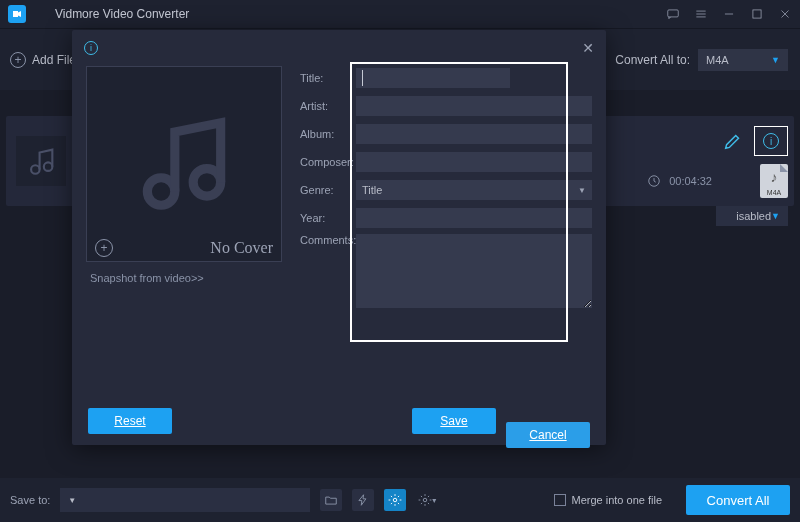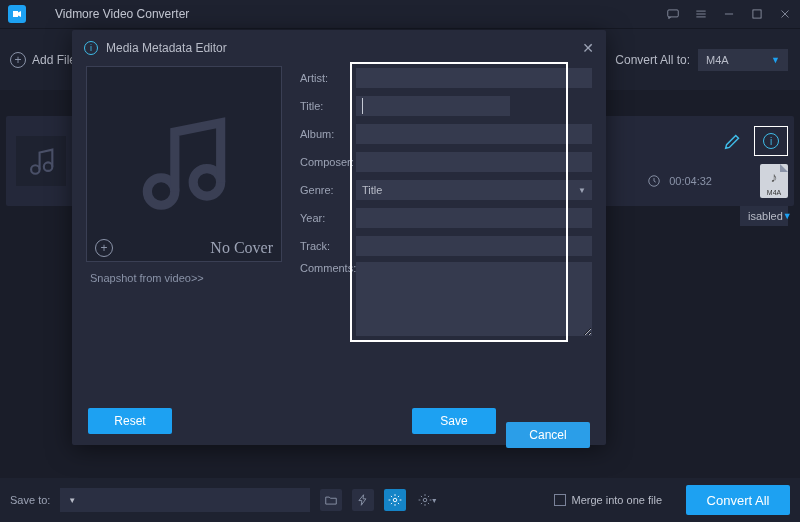--- a/index.html
+++ b/index.html
@@ -30,21 +30,21 @@
   .icon-row { display:flex; gap:10px; align-items:center; margin-top:14px;}
   .icon-row .ibox { width:22px;height:22px; display:flex;align-items:center;justify-content:center; color:#3fbce8; cursor:pointer;}
   .info-highlight { border:1.5px solid #fff; width:34px;height:30px; display:flex;align-items:center;justify-content:center;}
   .info-highlight .circ{width:16px;height:16px;border:1.5px solid #3fbce8;border-radius:50%;display:flex;align-items:center;justify-content:center;color:#3fbce8;font-size:10px;}
   .duration-row{display:flex;align-items:center;gap:8px;color:#8a93a8;font-size:11px;}
   .duration-row .clock{width:14px;height:14px;}
   .fmt-icon{width:28px;height:34px;background:#d0d4dc;color:#333;font-size:7px;display:flex;align-items:flex-end;justify-content:center;padding-bottom:2px;border-radius:2px;position:relative;}
   .fmt-icon::before{content:"";position:absolute;top:0;right:0;width:8px;height:8px;background:#8a93a8;clip-path:polygon(0 0,100% 100%,0 100%);}
   .fmt-icon .note{position:absolute;top:5px;font-size:14px;color:#555;}
   .subtitle-row{display:flex;align-items:center;gap:6px;}
-  .subtitle-row .fake-select{width:48px;height:20px;background:#2a2f42;}
+  .subtitle-row .fake-select{width:72px;height:20px;background:#2a2f42;justify-content:flex-end;}
 
   
   .modal { position:absolute; top:30px; left:72px; width:534px; height:415px; background:#262a3b; box-shadow:0 4px 24px rgba(0,0,0,0.5); border-radius:2px; display:flex; flex-direction:column;}
   .modal-header{height:36px;display:flex;align-items:center;padding:0 12px;color:#b8bcc8;font-size:12px;}
   .modal-header .info-i{width:14px;height:14px;border:1px solid #3fbce8;border-radius:50%;margin-right:8px;display:flex;align-items:center;justify-content:center;font-size:9px;color:#3fbce8;}
   .modal-header .spacer{flex:1;}
   .modal-header .close{cursor:pointer;color:#9ca3b5;font-size:14px;}
   .modal-body{flex:1; display:flex; padding:0 14px; gap:18px;}
   .cover-col{display:flex;flex-direction:column;gap:10px;}
   .cover-box{width:196px;height:196px;border:1px solid #3a3f54;background:#1e2230;position:relative;display:flex;align-items:center;justify-content:center;}
@@ -61,21 +61,21 @@
   .form-label{width:56px;color:#9ca3b5;font-size:11px;}
   .form-input{flex:1;height:20px;background:#353a4e;border:none;color:#c5c9d4;padding:0 6px;font-size:11px;outline:none;}
   .blink-cursor{position:absolute;left:62px;top:2px;width:1px;height:16px;background:#c5c9d4;}
   .genre-select{flex:1;height:20px;background:#353a4e;display:flex;align-items:center;justify-content:space-between;padding:0 6px;font-size:11px;cursor:pointer;}
   .genre-select .caret{font-size:8px;color:#9ca3b5;}
   .form-textarea{flex:1;height:74px;background:#353a4e;border:none;}
 
   .modal-footer{height:48px;display:flex;align-items:center;padding:0 16px;gap:10px;}
   .modal-footer .spacer{flex:1;}
   .btn{height:26px;width:84px;border:none;border-radius:2px;font-size:12px;cursor:pointer;display:flex;align-items:center;justify-content:center;}
-  .btn-blue{background:#1da1f2;color:#fff;}
+  .btn-blue{background:#1da1f2;color:#fff;text-decoration:underline;}
   .btn-blue.light{background:#2b9ee8;margin-top:28px;}
 
   
   .bottombar{position:absolute;bottom:0;left:0;right:0;height:44px;background:#1e2230;display:flex;align-items:center;padding:0 10px;gap:10px;}
   .save-to-label{color:#9ca3b5;font-size:11px;}
   .path-select{background:#2a2f42;height:24px;width:250px;display:flex;align-items:center;justify-content:space-between;padding:0 8px;font-size:10px;color:#b8bcc8;cursor:pointer;}
   .path-select .caret{font-size:8px;}
   .bb-icon{width:22px;height:22px;display:flex;align-items:center;justify-content:center;cursor:pointer;color:#8a93a8;background:#2a2f42;border-radius:2px;}
   .bb-icon.gear-on{background:#1584c7;color:#fff;}
   .bb-icon svg{width:14px;height:14px;}
@@ -172,21 +172,20 @@
     <div class="fake-select">
       <span>isabled</span>
       <span class="caret">▼</span>
     </div>
   </div>
 </div>
 
 <div class="modal">
   <div class="modal-header">
     <span class="info-i">i</span>
-    <span>Media Metadata Editor</span>
     <span class="spacer"></span>
     <span class="close">✕</span>
   </div>
   <div class="modal-body">
     <div class="cover-col">
       <div class="cover-box">
         <svg viewBox="0 0 24 24">
             <circle cx="7" cy="18" r="3"></circle>
             <circle cx="17" cy="16" r="3"></circle>
             <path d="M10 18V5l10-2v13"></path>
@@ -195,53 +194,49 @@
           <span class="add-circle">+</span>
           <span class="no-cover">No Cover</span>
         </div>
       </div>
       <span class="snapshot-link">Snapshot from video&gt;&gt;</span>
     </div>
 
     <div class="form-col">
       <div class="form-highlight"></div>
       <div class="form-row">
-        <span class="form-label">Artist:</span>
-        <input class="form-input" value="" style="">
-      </div>
-      <div class="form-row">
         <span class="form-label">Title:</span>
         <div style="flex:1;position:relative;">
           <input class="form-input" value="" style="">
           <span class="blink-cursor" style="left:6px;"></span>
         </div>
       </div>
       <div class="form-row">
+        <span class="form-label">Artist:</span>
+        <input class="form-input" value="" style="">
+      </div>
+      <div class="form-row">
         <span class="form-label">Album:</span>
         <input class="form-input" value="" style="">
       </div>
       <div class="form-row">
         <span class="form-label">Composer:</span>
         <input class="form-input" value="" style="">
       </div>
       <div class="form-row">
         <span class="form-label">Genre:</span>
         <div class="genre-select">
           <span>Title</span>
           <span class="caret">▼</span>
         </div>
       </div>
       <div class="form-row">
         <span class="form-label">Year:</span>
         <input class="form-input" value="" style="">
       </div>
-      <div class="form-row">
-        <span class="form-label">Track:</span>
-        <input class="form-input" value="" style="">
-      </div>
       <div class="form-row tall">
         <span class="form-label">Comments:</span>
         <textarea class="form-textarea" style=""></textarea>
       </div>
     </div>
   </div>
   <div class="modal-footer">
     <button class="btn btn-blue">Reset</button>
     <span class="spacer"></span>
     <button class="btn btn-blue">Save</button>

